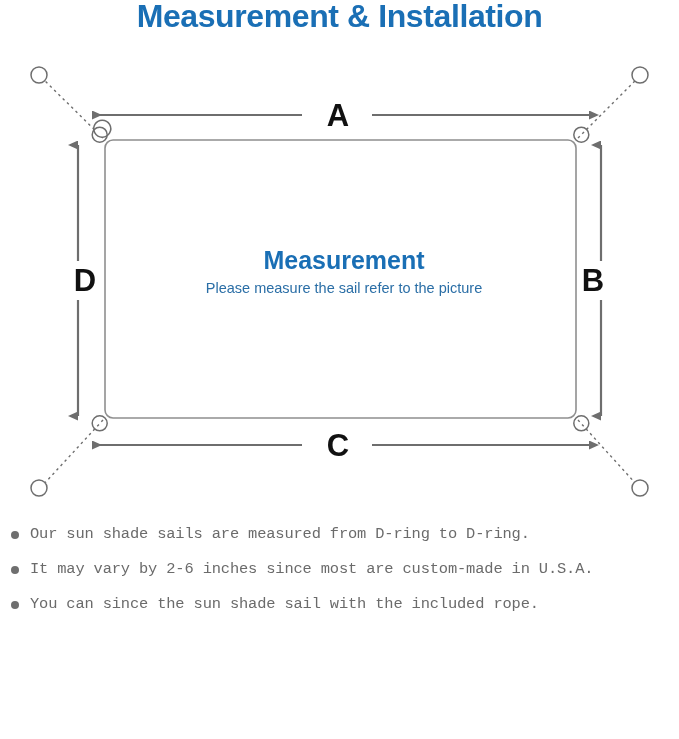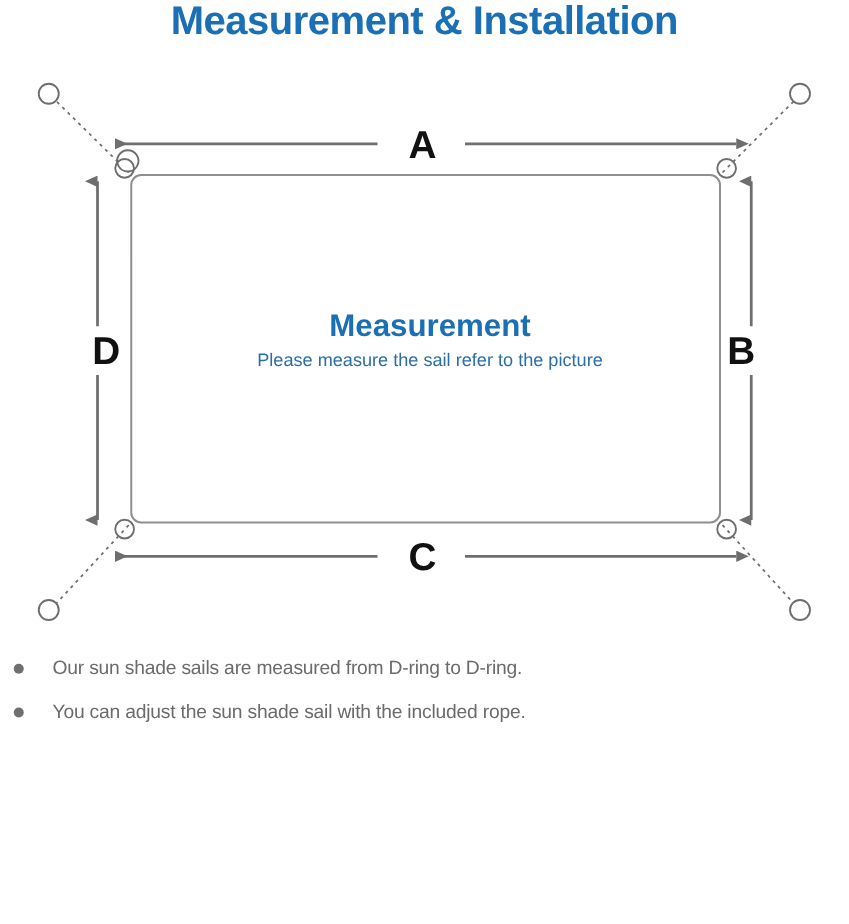--- a/index.html
+++ b/index.html
@@ -64,25 +64,25 @@
   
   #notes {
     position: absolute;
     left: 0;
     top: 524px;
     width: 679px;
   }
   .note-row {
     position: relative;
     display: block;
-    padding-left: 42px;
+    padding-left: 30px;
     padding-right: 6px;
     margin-bottom: 14px;
     color: #6b6b6b;
-    font-family: Liberation Sans, sans-serif;
+    font-family: Liberation Mono, monospace;
     font-size: 15.4px;
     line-height: 21px;
     letter-spacing: -0.15px;
   }
   .note-row:last-child { margin-bottom: 0; }
   .note-bullet {
     position: absolute;
     left: 11px;
     top: 7px;
     width: 8px;
@@ -168,15 +168,19 @@
   </svg>
 </div>
 
 <div id="notes">
   <div class="note-row">
     <span class="note-bullet"></span>
     <span>Our sun shade sails are measured from D-ring to D-ring.</span>
   </div>
   <div class="note-row">
     <span class="note-bullet"></span>
-    <span>You can adjust the sun shade sail with the included rope.</span>
+    <span>It may vary by 2-6 inches since most are custom-made in U.S.A.</span>
+  </div>
+  <div class="note-row">
+    <span class="note-bullet"></span>
+    <span>You can since the sun shade sail with the included rope.</span>
   </div>
 </div>
 
 </body></html>

